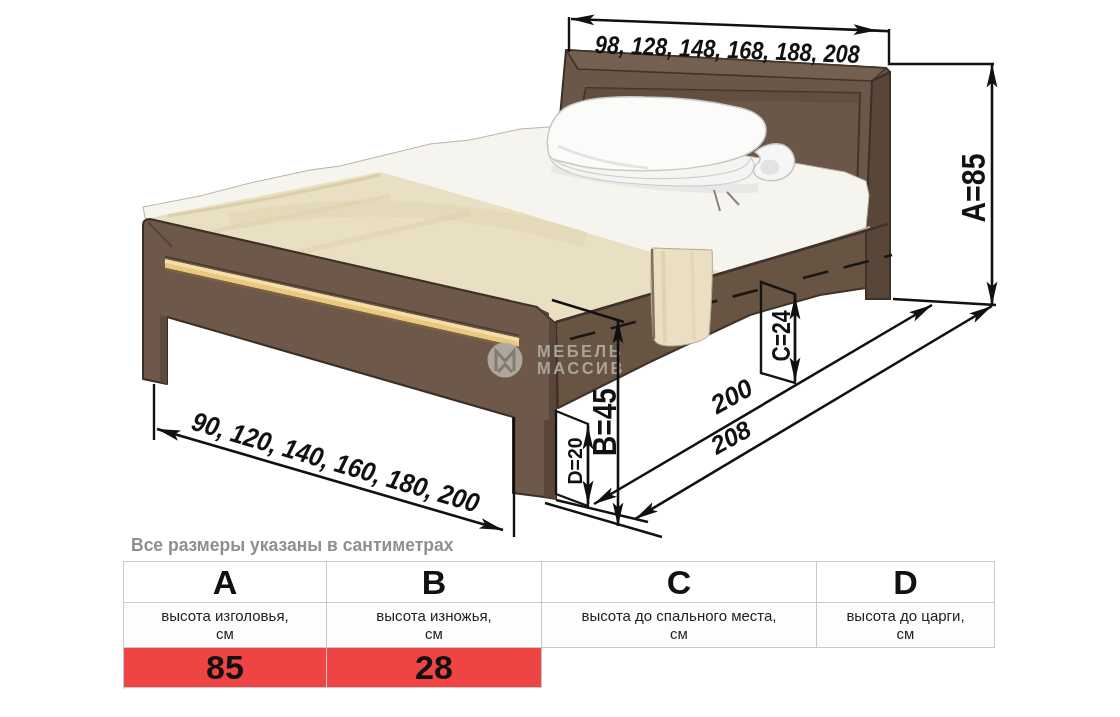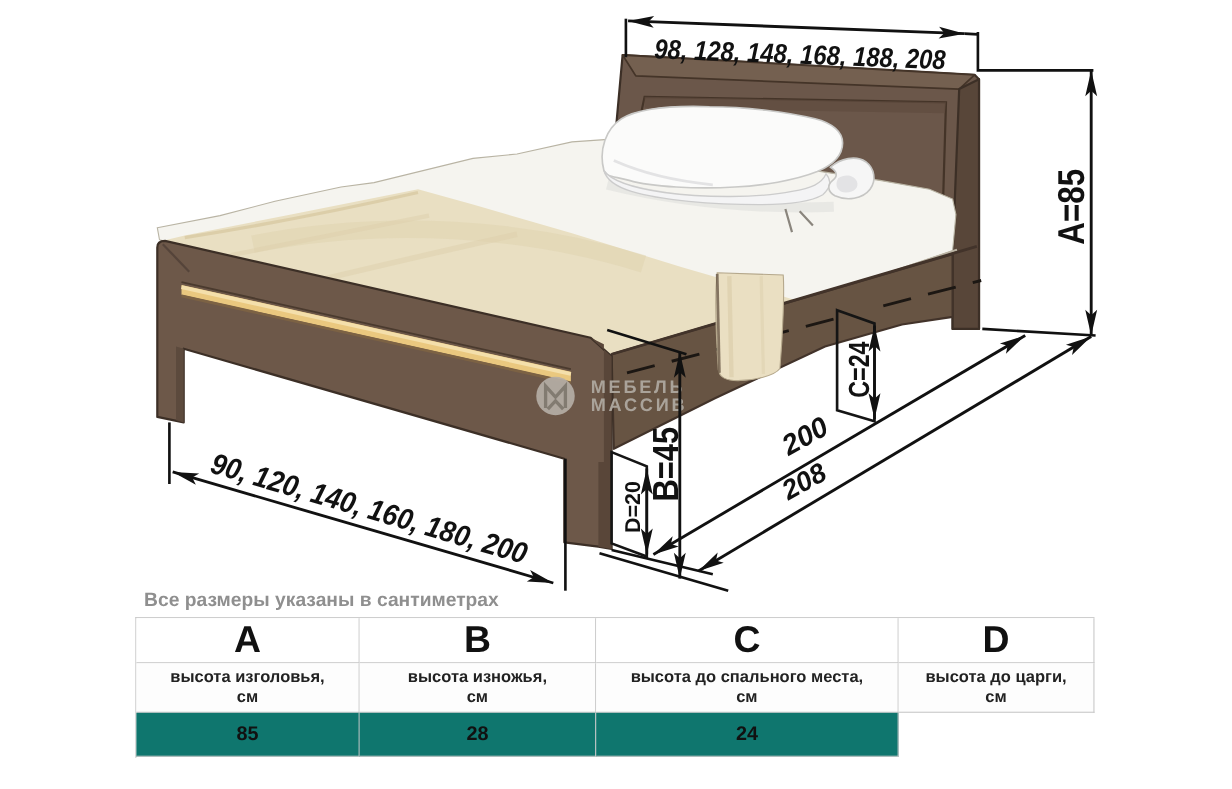--- a/index.html
+++ b/index.html
@@ -6,23 +6,23 @@
   #page{position:relative;width:1120px;height:717px;background:#fff;overflow:hidden;
         font-family:"Liberation Sans",sans-serif;}
   #cap{position:absolute;left:131px;top:535px;font-size:17.5px;font-weight:bold;color:#8f8f8f;}
   #tbl{position:absolute;left:123px;top:561px;width:871px;height:127px;
        border-top:1px solid #c9c9c9;border-left:1px solid #c9c9c9;}
   .row{display:flex;width:100%;}
   .c{border-right:1px solid #c9c9c9;border-bottom:1px solid #c9c9c9;
      text-align:center;color:#111;box-sizing:border-box;}
   .w1{width:203px;} .w2{width:215px;} .w3{width:275px;} .w4{width:178px;}
   .r1 .c{height:41px;background:#fff;font-size:34px;font-weight:bold;line-height:40px;}
-  .r2 .c{height:45px;background:#fdfdfd;font-size:15px;font-weight:bold;line-height:18px;
+  .r2 .c{height:45px;background:#fdfdfd;font-size:15px;font-weight:normal;line-height:18px;
          padding-top:4px;color:#222;}
-  .r3 .c{height:40px;background:#0f766e;font-size:18px;font-weight:bold;line-height:39px;}
+  .r3 .c{height:40px;background:#ef4444;font-size:34px;font-weight:bold;line-height:39px;}
 </style>
 </head>
 <body>
 <div id="page">
 
 <svg width="1120" height="717" viewBox="0 0 1120 717" font-family="Liberation Sans, sans-serif" style="position:absolute;left:0;top:0;">
 <defs>
 <marker id="aS" markerWidth="26" markerHeight="14" refX="0.5" refY="7" orient="auto" markerUnits="userSpaceOnUse">
   <path d="M0.5,7 L24,1.6 L19,7 L24,12.4 Z" fill="#111"></path>
 </marker>
@@ -176,16 +176,15 @@
   </div>
   <div class="row r2">
     <div class="c w1">высота изголовья,<br>см</div>
     <div class="c w2">высота изножья,<br>см</div>
     <div class="c w3">высота до спального места,<br>см</div>
     <div class="c w4">высота до царги,<br>см</div>
   </div>
   <div class="row r3">
     <div class="c w1">85</div>
         <div class="c w2">28</div>
-        <div class="c w3">24</div>
   </div>
 </div>
 </div>
 
 </body></html>

